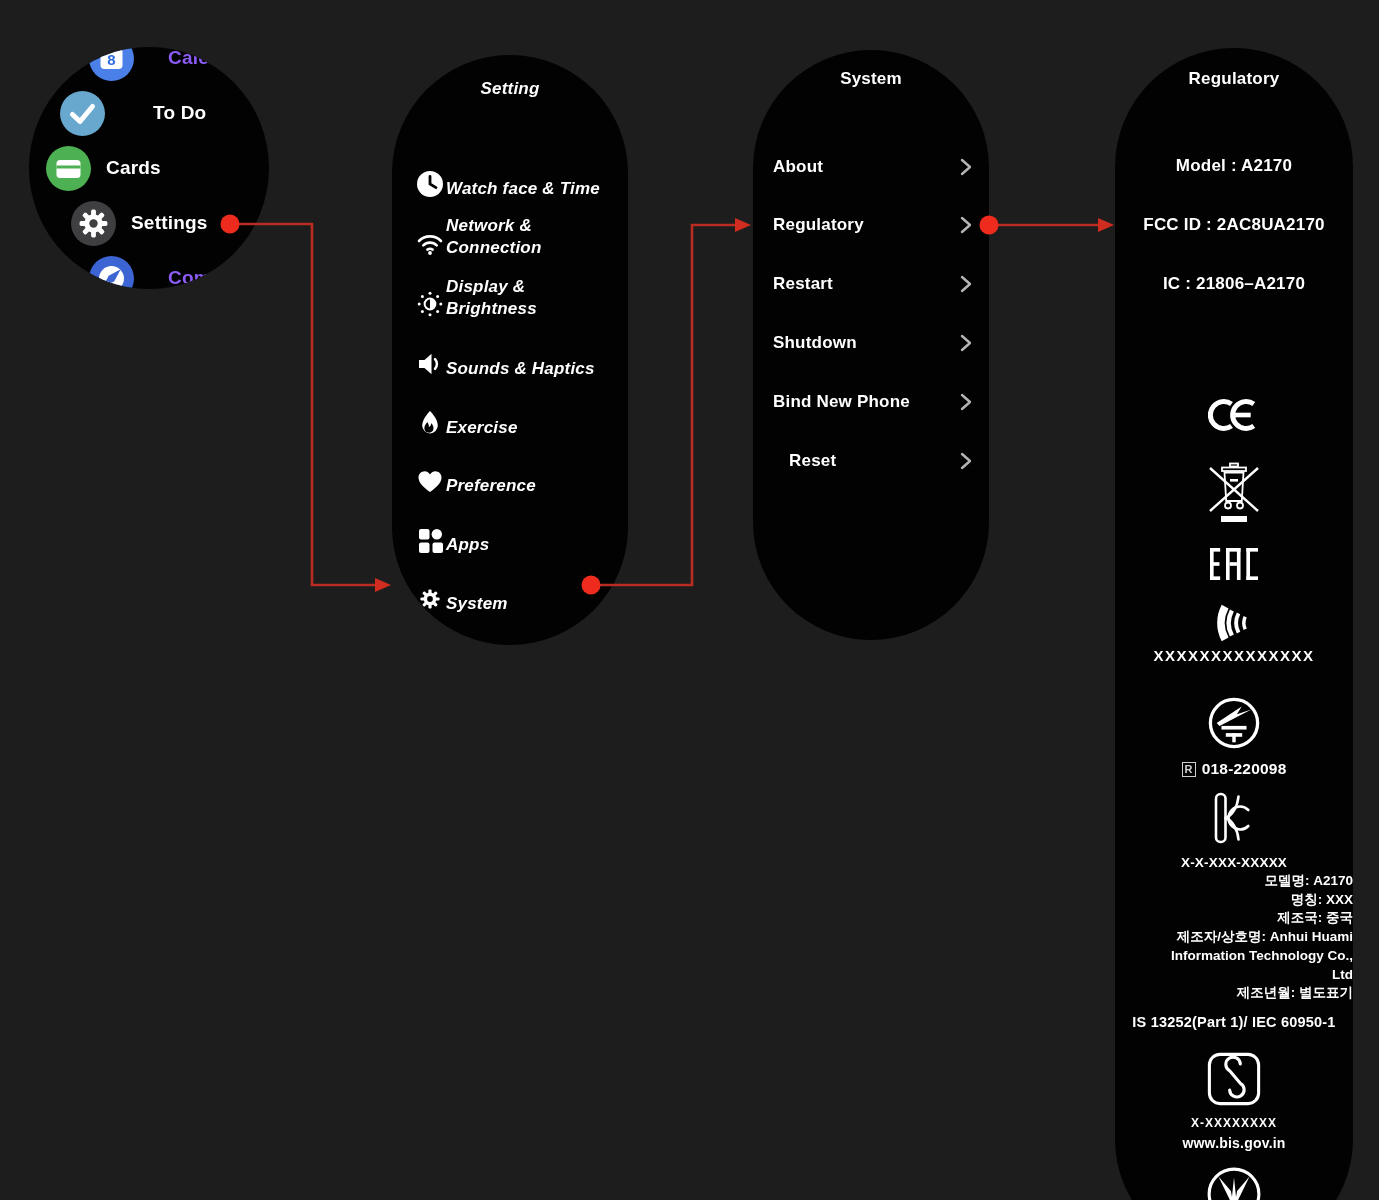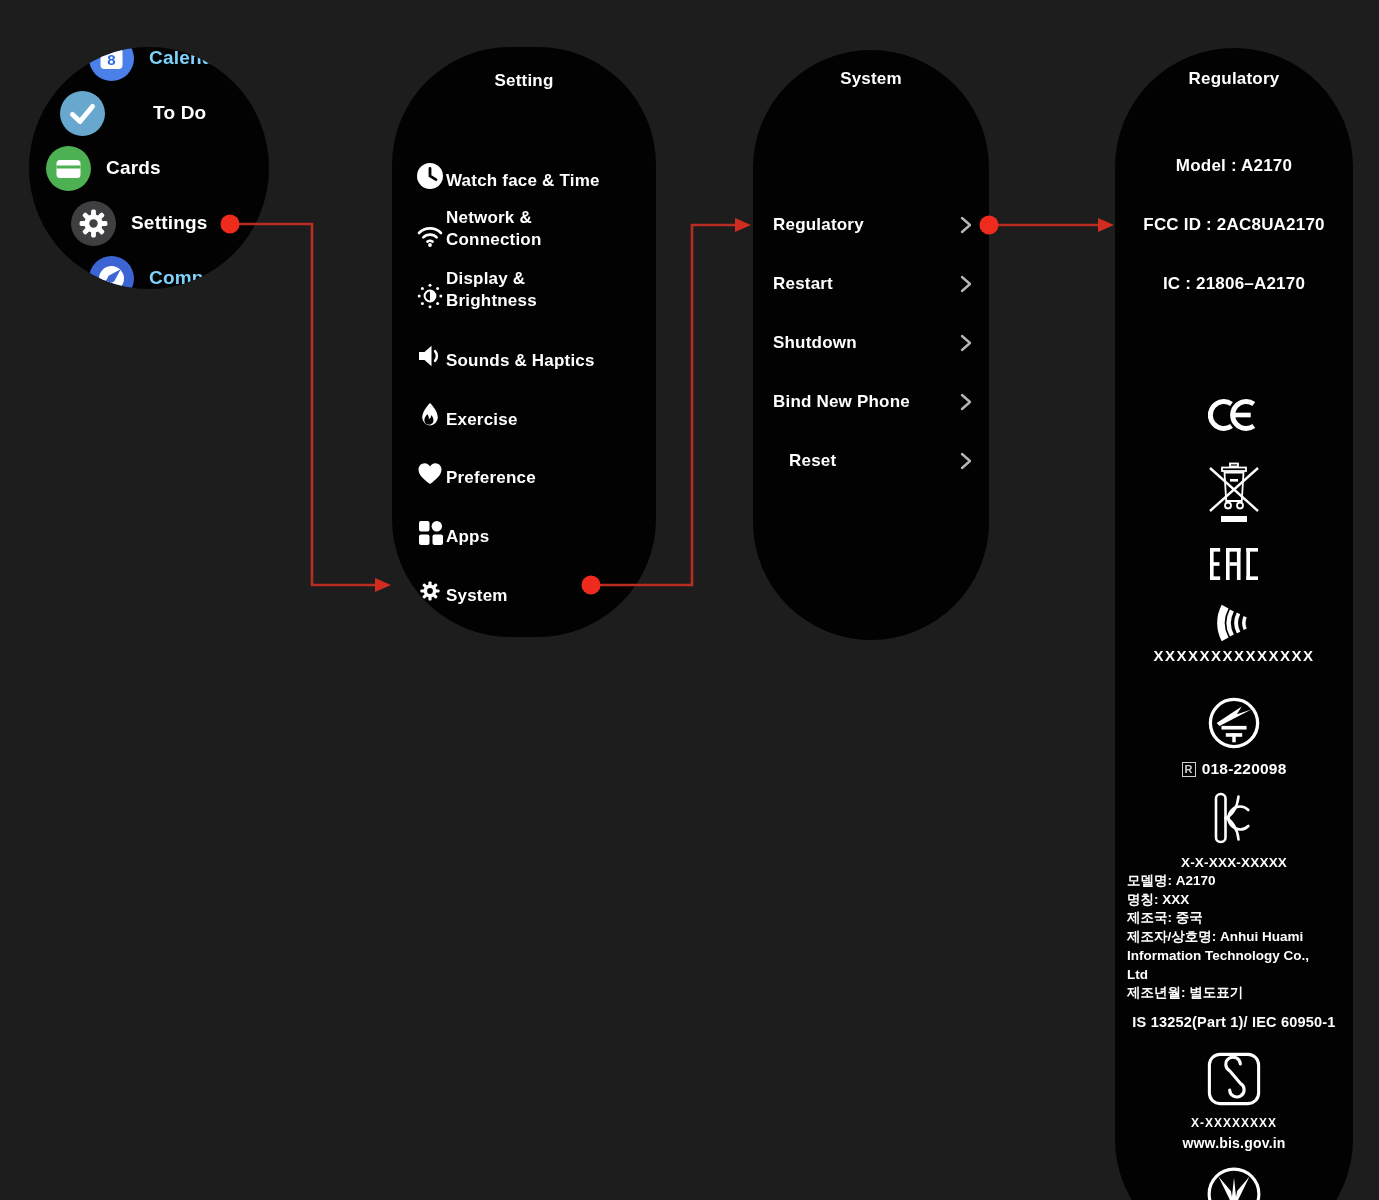--- a/index.html
+++ b/index.html
@@ -5,31 +5,31 @@
   * { margin:0; padding:0; box-sizing:border-box; }
   html,body { width:1379px; height:1200px; overflow:hidden; }
   body {
     background:#1d1d1d;
     position:relative;
     font-family:"Liberation Sans","DejaVu Sans",sans-serif;
     color:#fff;
   }
   .screen { position:absolute; background:#020202; overflow:hidden; }
   #screen-apps   { left:29px;  top:47px; width:240px; height:242px; border-radius:50%; }
-  #screen-setting{ left:392px; top:47px; width:264px; height:590px; border-radius:118px; }
+  #screen-setting{ left:392px; top:55px; width:236px; height:590px; border-radius:118px;font-style:italic; }
   #screen-system { left:753px; top:50px; width:236px; height:590px; border-radius:118px; }
   #screen-reg    { left:1115px;top:48px; width:238px; height:1210px; border-radius:119px; }
 
   .watch-title { position:absolute; left:0; right:0; text-align:center;
                  font-size:17px; font-weight:700; letter-spacing:.2px; }
 
   
   .app-row { position:absolute; display:flex; align-items:center; gap:15px; height:46px; }
   .app-label { font-size:19px; font-weight:700; letter-spacing:.2px; white-space:nowrap; }
-  .app-label.muted { color:#7dd3fc; filter:blur(.4px); }
+  .app-label.muted { color:#8b5cf6; filter:blur(.4px);margin-left:19px; }
   .app-ic { width:45px; height:45px; flex:0 0 45px; }
 
   
   .s2-row { position:absolute; left:22px; display:flex; align-items:flex-end; height:50px; }
   .s2-ic  { width:32px; height:32px; flex:0 0 32px; display:flex; align-items:center; justify-content:center; }
   .s2-label { font-size:17px; font-weight:700; line-height:22px; white-space:pre-line; letter-spacing:.2px; }
 
   
   .s3-row { position:absolute; left:20px; right:16px; height:40px;
             display:flex; align-items:center; justify-content:space-between; }
@@ -216,20 +216,26 @@
         <circle cx="15" cy="15" r="2.9" fill="#020202"></circle>
       </svg>
     </span>
     <span class="s2-label">System</span>
   </div>
 </div>
 
 <div class="screen" id="screen-system">
   <div class="watch-title" style="top:19px;">System</div>
 
+  <div class="s3-row" style="top:97px;">
+    <span class="s3-label">About</span>
+    <svg width="14" height="18" viewBox="0 0 14 18">
+      <path d="M3 2 L11 9 L3 16" stroke="#b5b5b5" stroke-width="2.4" fill="none" stroke-linecap="round" stroke-linejoin="round"></path>
+    </svg>
+  </div>
   <div class="s3-row" style="top:155px;">
     <span class="s3-label">Regulatory</span>
     <svg width="14" height="18" viewBox="0 0 14 18">
       <path d="M3 2 L11 9 L3 16" stroke="#b5b5b5" stroke-width="2.4" fill="none" stroke-linecap="round" stroke-linejoin="round"></path>
     </svg>
   </div>
   <div class="s3-row" style="top:273px;">
     <span class="s3-label">Shutdown</span>
     <svg width="14" height="18" viewBox="0 0 14 18">
       <path d="M3 2 L11 9 L3 16" stroke="#b5b5b5" stroke-width="2.4" fill="none" stroke-linecap="round" stroke-linejoin="round"></path>
@@ -331,21 +337,21 @@
   <div class="reg-center" style="top:742px;">
     <svg width="46" height="56" viewBox="0 0 46 56" fill="none" stroke="#fff" stroke-width="2.6" stroke-linejoin="round">
       <rect x="5" y="4" width="9.5" height="48" rx="4.5"></rect>
       <path d="M14.5 28 C21 26 26.5 17 27.5 6.5" stroke-linecap="round"></path>
       <path d="M14.5 28 C21 30 26.5 39 27.5 49.5" stroke-linecap="round"></path>
       <path d="M37.3 20 A11.5 11.5 0 1 0 37.3 36" stroke-linecap="round"></path>
     </svg>
   </div>
 
   <div class="reg-line reg-small" style="top:806px;">X-X-XXX-XXXXX</div>
-  <div style="position:absolute; top:824px; left:12px; right:0; text-align:left;" class="reg-small">
+  <div style="position:absolute; top:824px; left:0; right:0; text-align:right;" class="reg-small">
     <div>모델명: A2170</div>
     <div>명칭: XXX</div>
     <div>제조국: 중국</div>
     <div>제조자/상호명: Anhui Huami</div>
     <div>Information Technology Co.,</div>
     <div>Ltd</div>
     <div>제조년월: 별도표기</div>
   </div>
 
   <div class="reg-line" style="top:966px; font-size:14.5px;">IS 13252(Part 1)/ IEC 60950-1</div>

